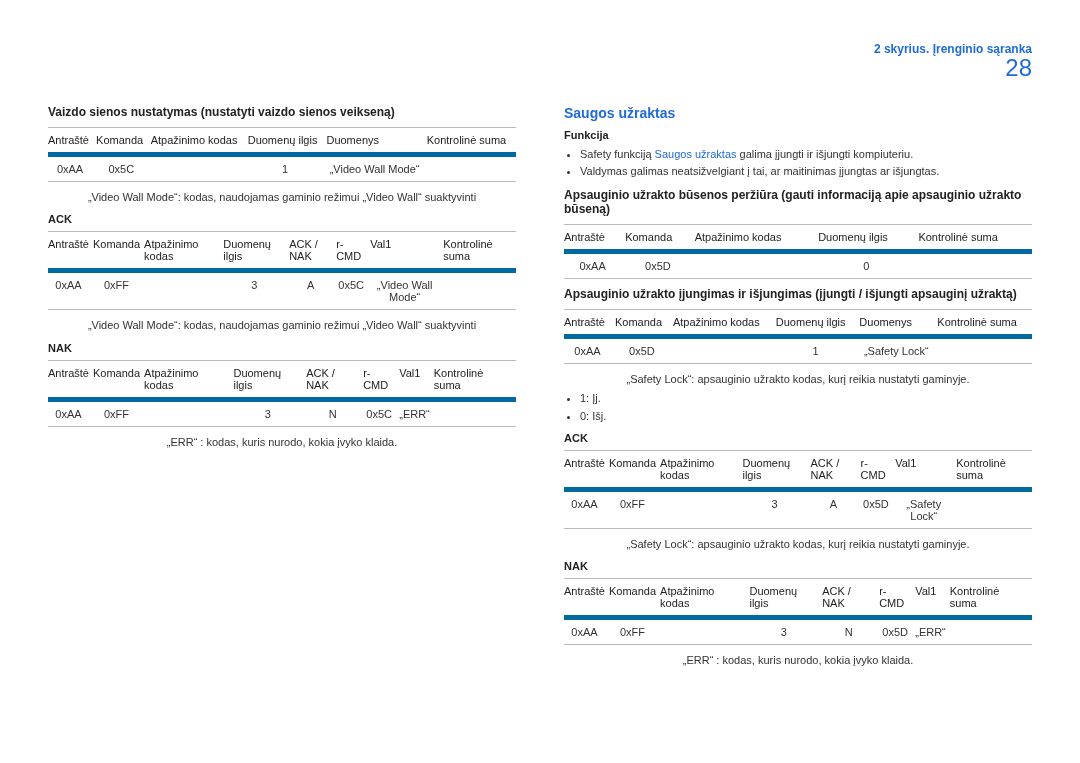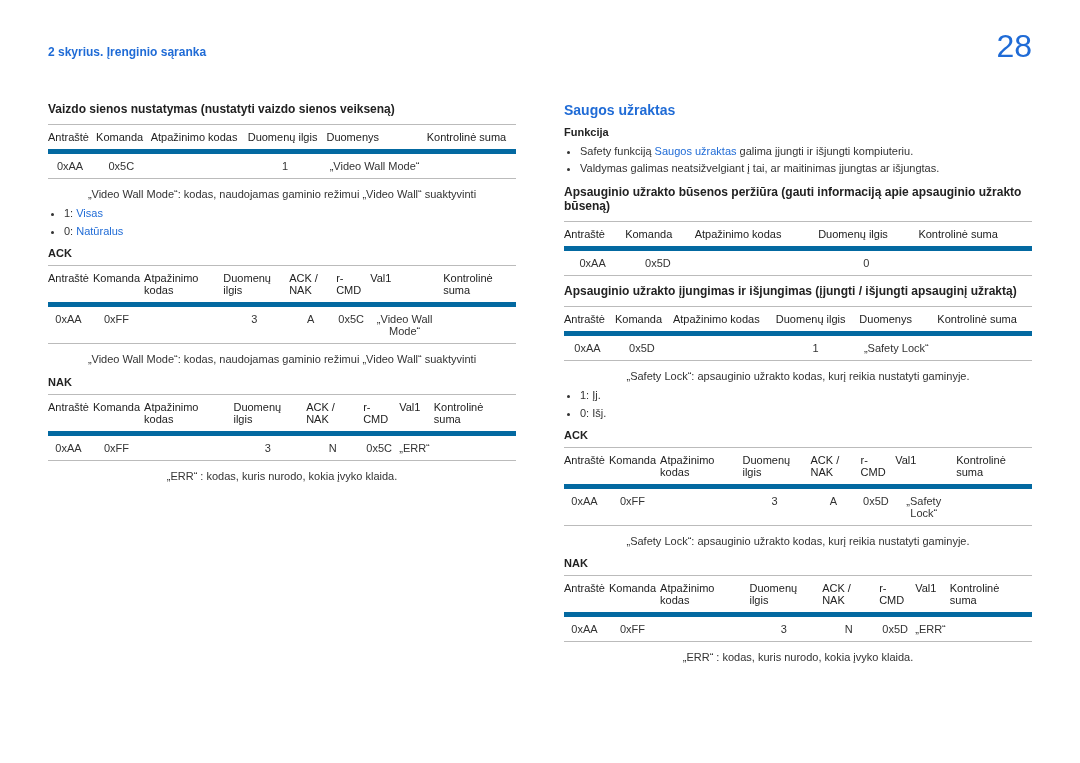--- a/index.html
+++ b/index.html
@@ -9,32 +9,33 @@
     color: #333;
     background: #fff;
     width: 1080px;
     height: 763px;
     position: relative;
     padding: 30px 48px 0 48px;
   }
   .page-header {
     display: flex;
     justify-content: space-between;
-    align-items: center;
-    margin-bottom: 40px;
+    align-items: flex-end;
+    margin-bottom: 25px;
+    flex-direction: column;
   }
   .chapter-title {
     color: #1f6bd6;
     font-size: 12px;
     font-weight: 600;
     margin-top: 12px;
   }
   .page-number {
     color: #1f6bd6;
-    font-size: 32px;
+    font-size: 24px;
     font-weight: 300;
     line-height: 1;
   }
   .columns {
     display: flex;
     gap: 48px;
   }
   .col {
     flex: 1;
     min-width: 0;
@@ -129,24 +130,20 @@
         <td>0x5C</td>
         <td></td>
         <td>1</td>
         <td>„Video Wall Mode“</td>
         <td></td>
       </tr>
         </tbody>
     </table>
 
     <div class="note">„Video Wall Mode“: kodas, naudojamas gaminio režimui „Video Wall“ suaktyvinti</div>
-    <ul class="bullets">
-      <li><span>1: </span><span class="inline-blue">Visas</span></li>
-      <li><span>0: </span><span class="inline-blue">Natūralus</span></li>
-    </ul>
 
     <div class="subheading">ACK</div>
     <table>
       <thead>
           <tr class="tr-top">
         <th>Antraštė</th>
         <th>Komanda</th>
         <th>Atpažinimo kodas</th>
         <th>Duomenų ilgis</th>
         <th>ACK / NAK</th>

